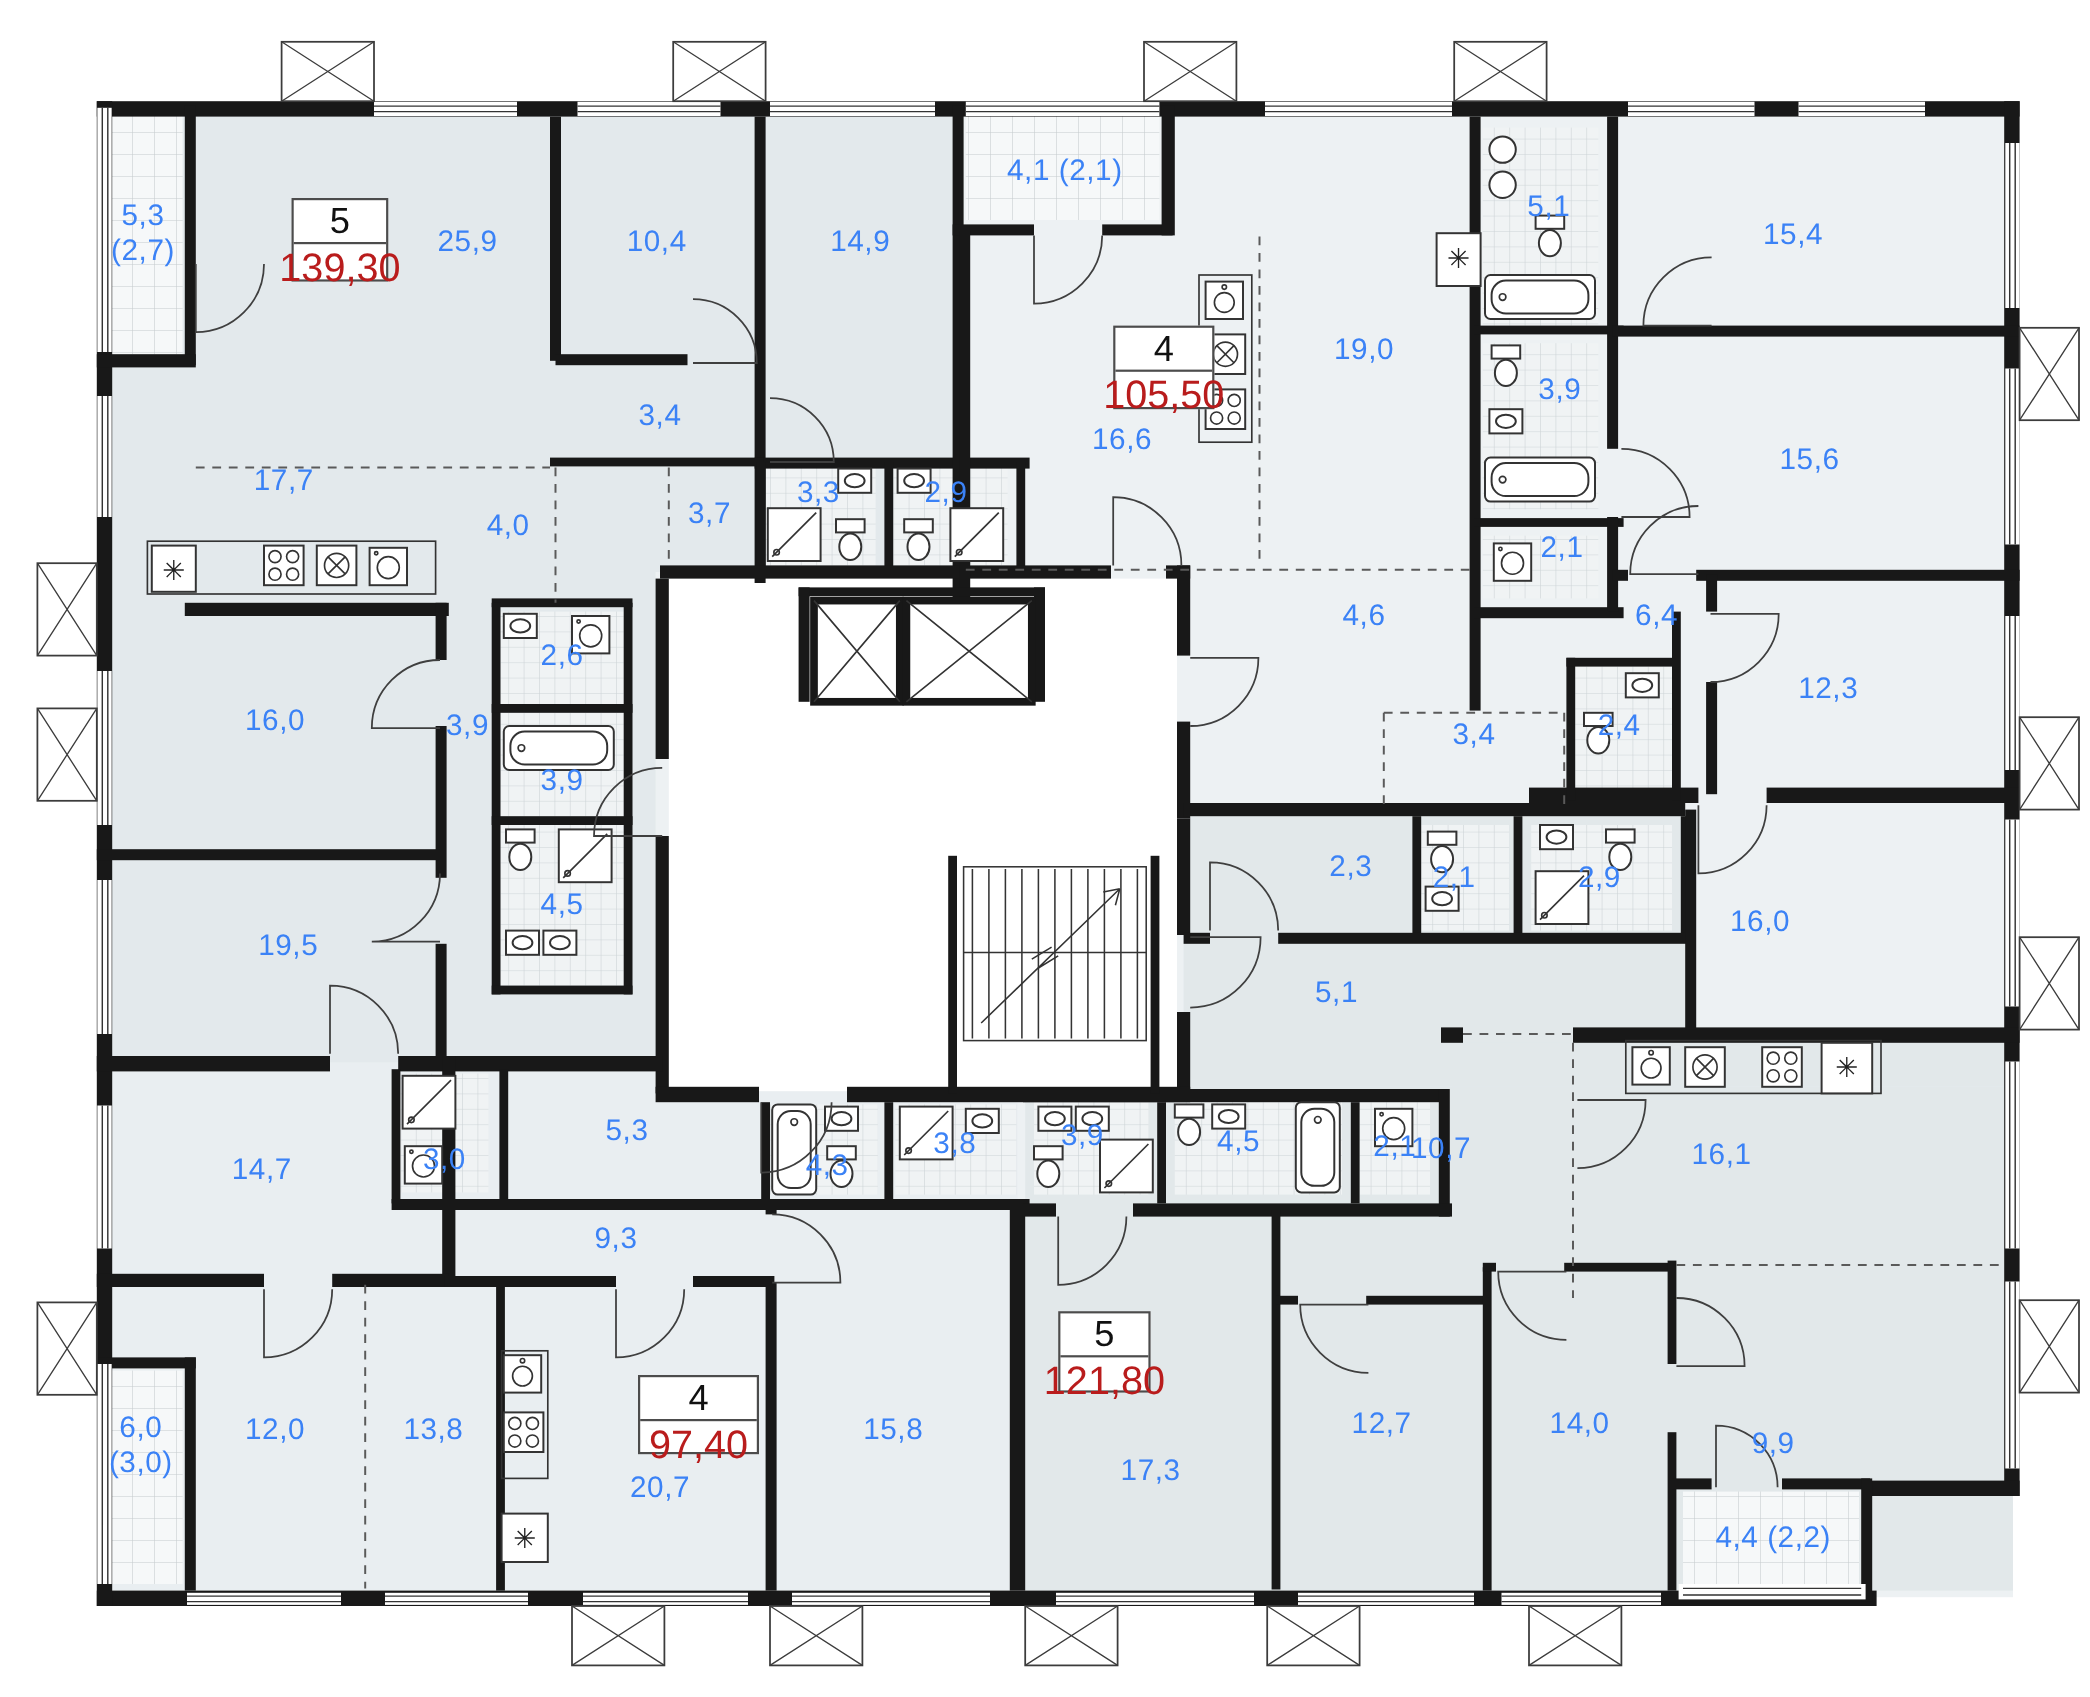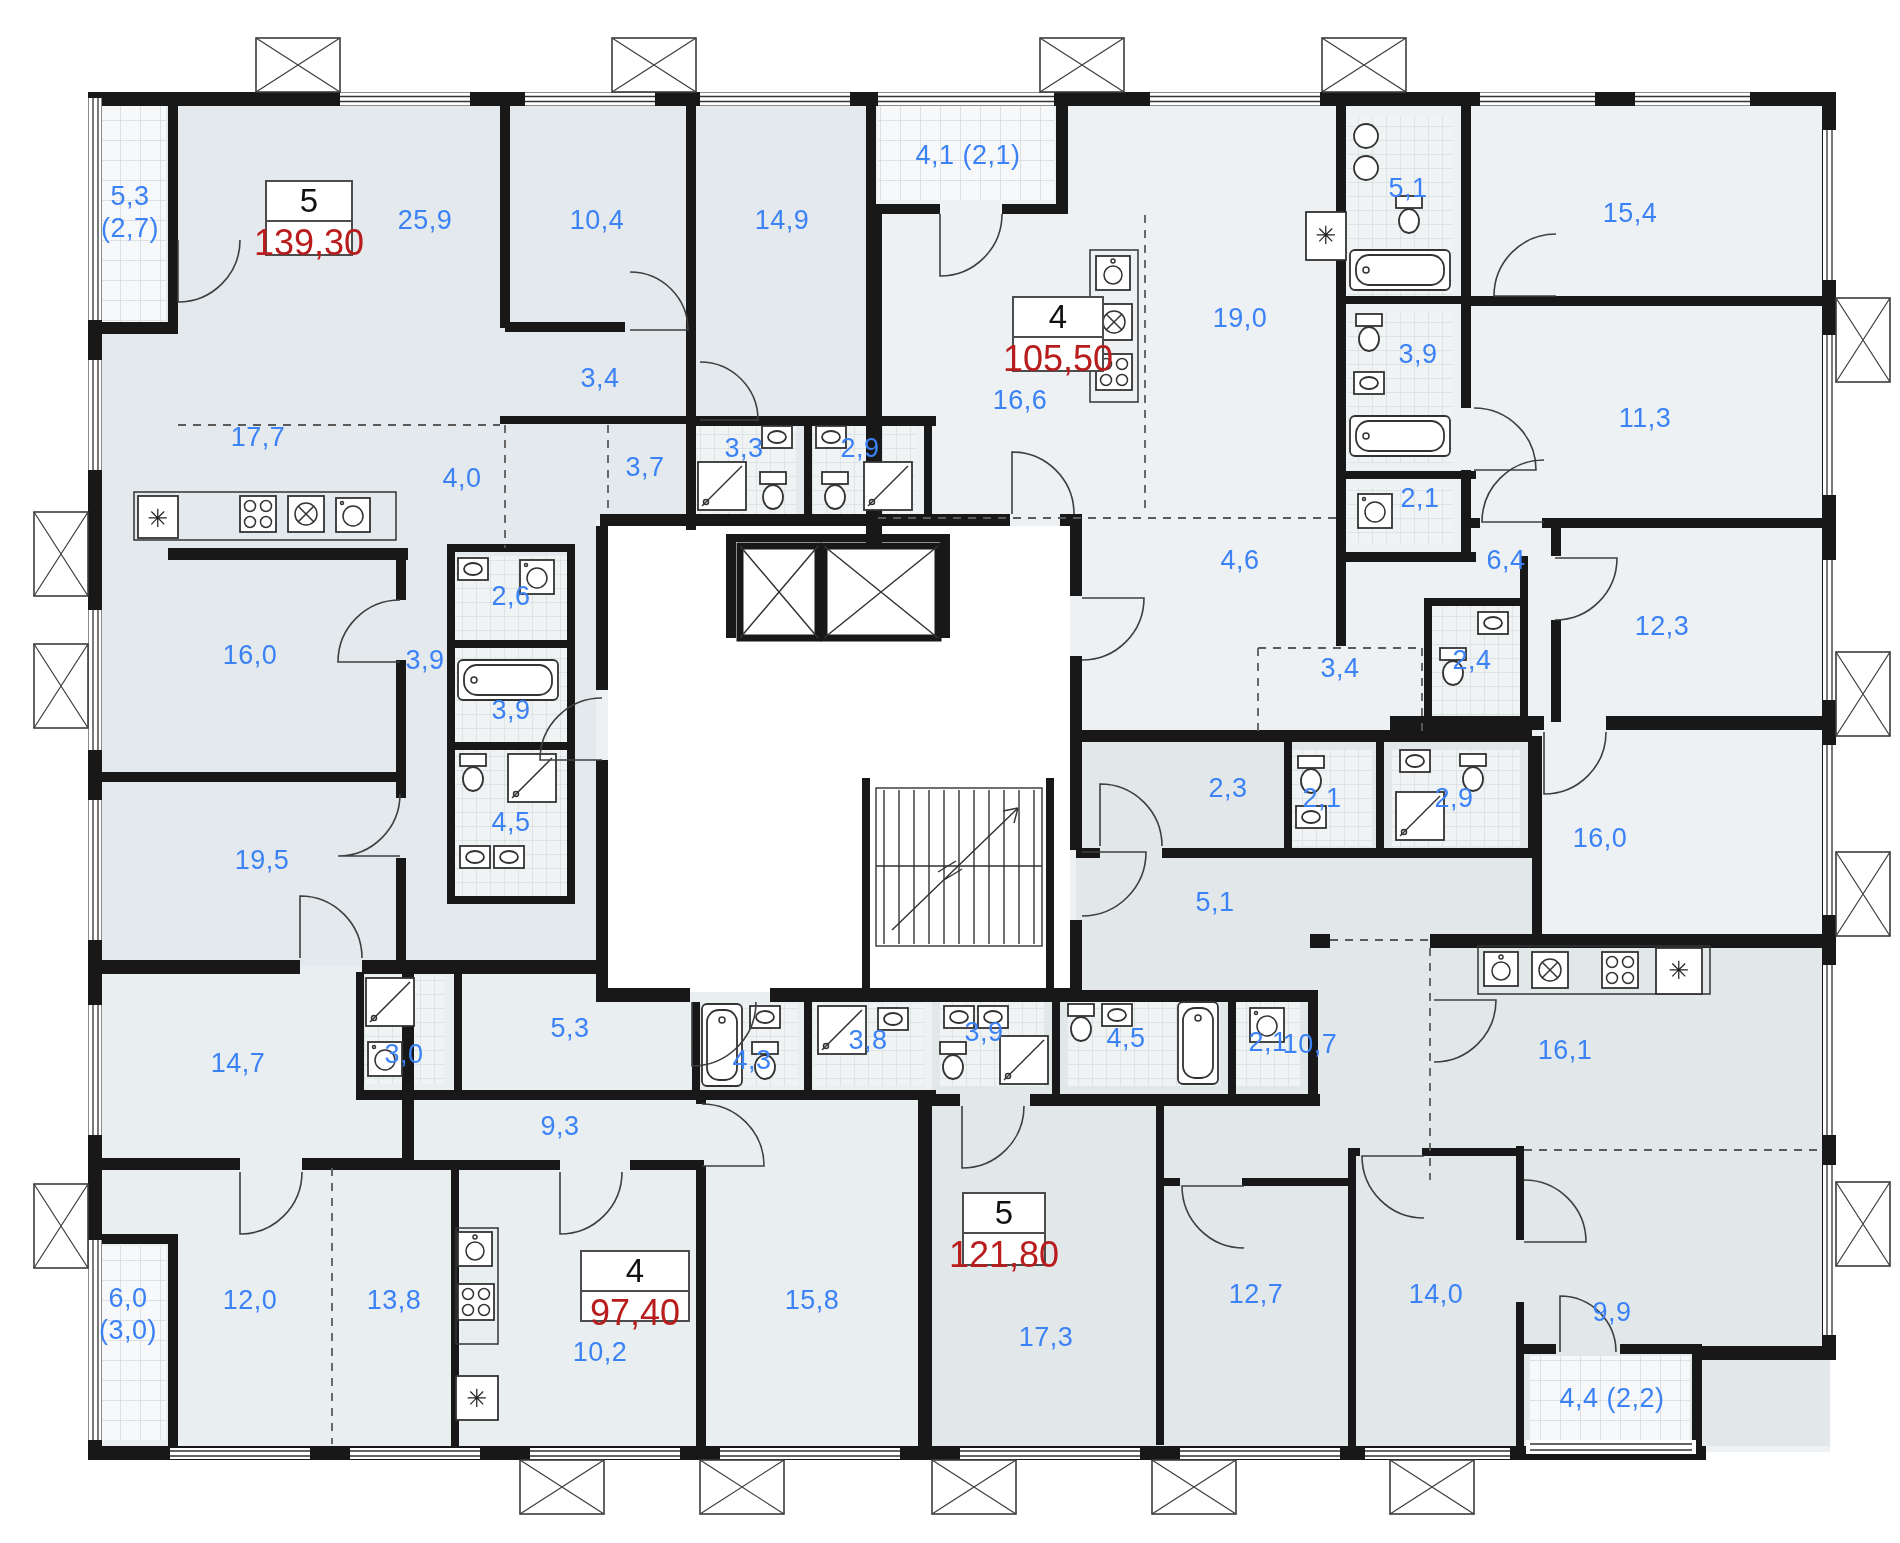--- a/index.html
+++ b/index.html
@@ -520,37 +520,37 @@
 <div class="lbl" style="left:250px;top:655px">16,0</div>
 <div class="lbl" style="left:262px;top:860px">19,5</div>
 <div class="lbl" style="left:511px;top:822px">4,5</div>
 <div class="lbl" style="left:968px;top:155px">4,1 (2,1)</div>
 <div class="lbl" style="left:1020px;top:400px">16,6</div>
 <div class="lbl" style="left:1240px;top:318px">19,0</div>
 <div class="lbl" style="left:1408px;top:188px">5,1</div>
 <div class="lbl" style="left:1630px;top:213px">15,4</div>
 <div class="lbl" style="left:1418px;top:354px">3,9</div>
 <div class="lbl" style="left:1420px;top:498px">2,1</div>
-<div class="lbl" style="left:1645px;top:418px">11,3</div>
+<div class="lbl" style="left:1645px;top:418px">15,6</div>
 <div class="lbl" style="left:1240px;top:560px">4,6</div>
 <div class="lbl" style="left:1340px;top:668px">3,4</div>
 <div class="lbl" style="left:1472px;top:660px">2,4</div>
 <div class="lbl" style="left:1506px;top:560px">6,4</div>
 <div class="lbl" style="left:1662px;top:626px">12,3</div>
 <div class="lbl" style="left:238px;top:1063px">14,7</div>
 <div class="lbl" style="left:404px;top:1054px">3,0</div>
 <div class="lbl" style="left:570px;top:1028px">5,3</div>
 <div class="lbl" style="left:560px;top:1126px">9,3</div>
 <div class="lbl" style="left:752px;top:1060px">4,3</div>
 <div class="lbl" style="left:868px;top:1040px">3,8</div>
 <div class="lbl" style="left:128px;top:1298px">6,0</div>
 <div class="lbl" style="left:128px;top:1330px">(3,0)</div>
 <div class="lbl" style="left:250px;top:1300px">12,0</div>
 <div class="lbl" style="left:394px;top:1300px">13,8</div>
-<div class="lbl" style="left:600px;top:1352px">10,2</div>
+<div class="lbl" style="left:600px;top:1352px">20,7</div>
 <div class="lbl" style="left:812px;top:1300px">15,8</div>
 <div class="lbl" style="left:1228px;top:788px">2,3</div>
 <div class="lbl" style="left:1322px;top:798px">2,1</div>
 <div class="lbl" style="left:1454px;top:798px">2,9</div>
 <div class="lbl" style="left:1215px;top:902px">5,1</div>
 <div class="lbl" style="left:984px;top:1032px">3,9</div>
 <div class="lbl" style="left:1126px;top:1038px">4,5</div>
 <div class="lbl" style="left:1268px;top:1042px">2,1</div>
 <div class="lbl" style="left:1310px;top:1044px">10,7</div>
 <div class="lbl" style="left:1600px;top:838px">16,0</div>

